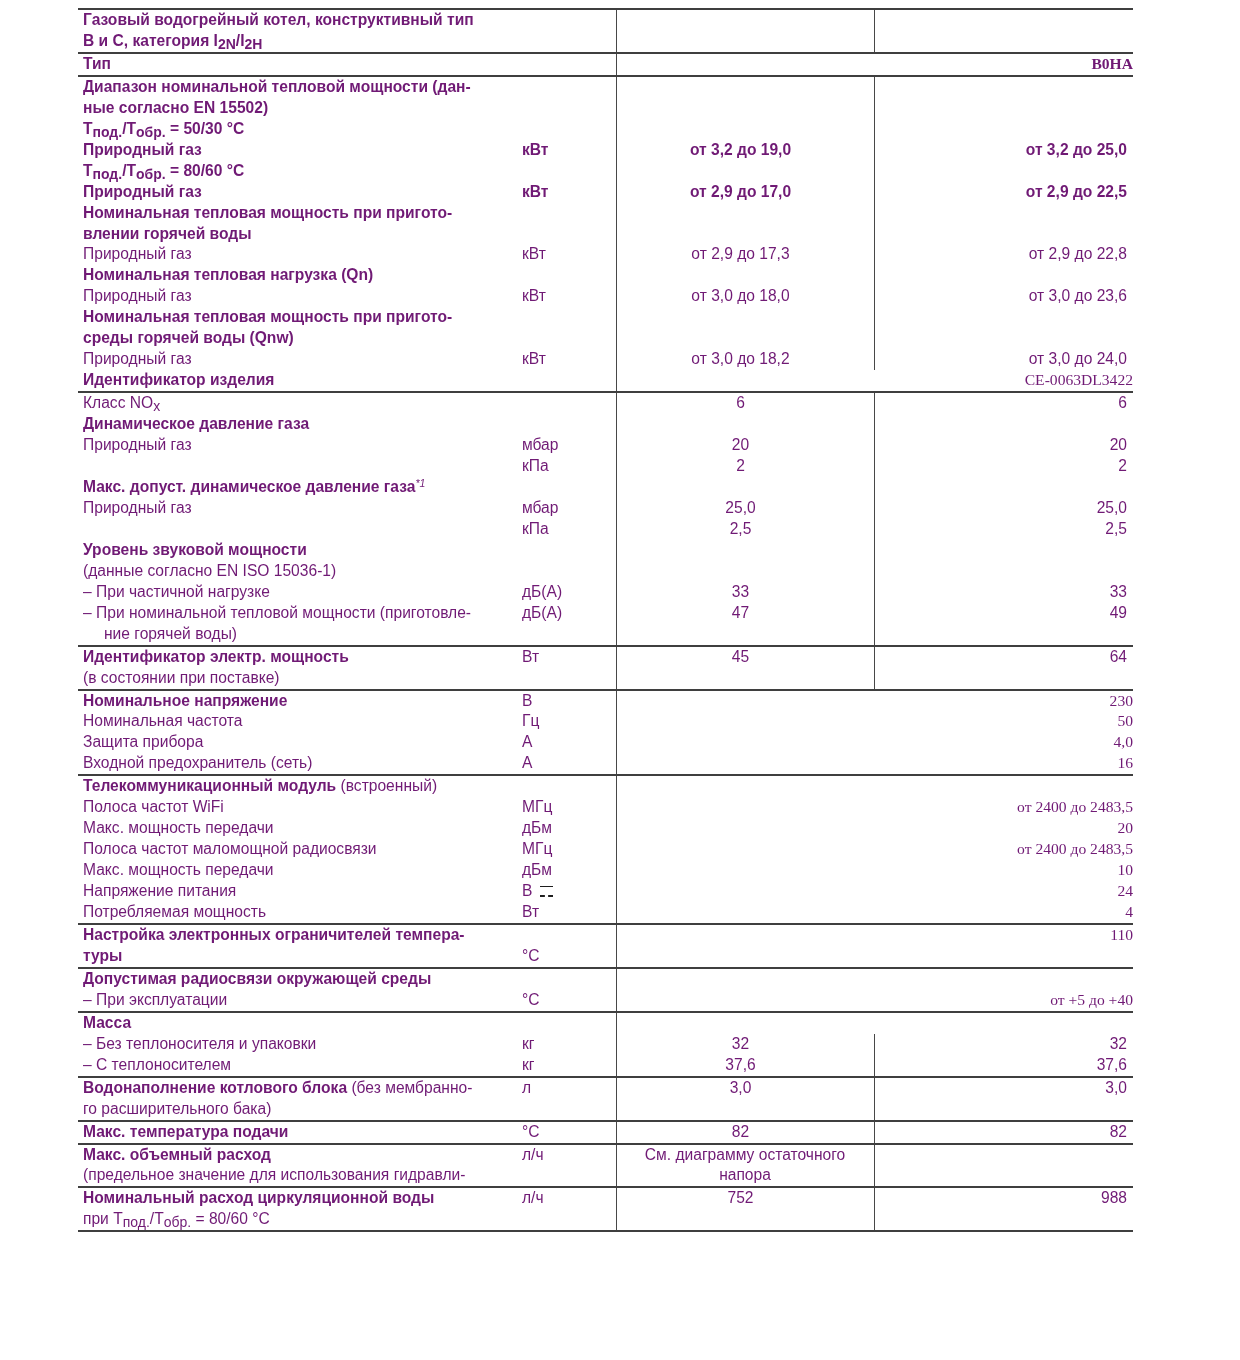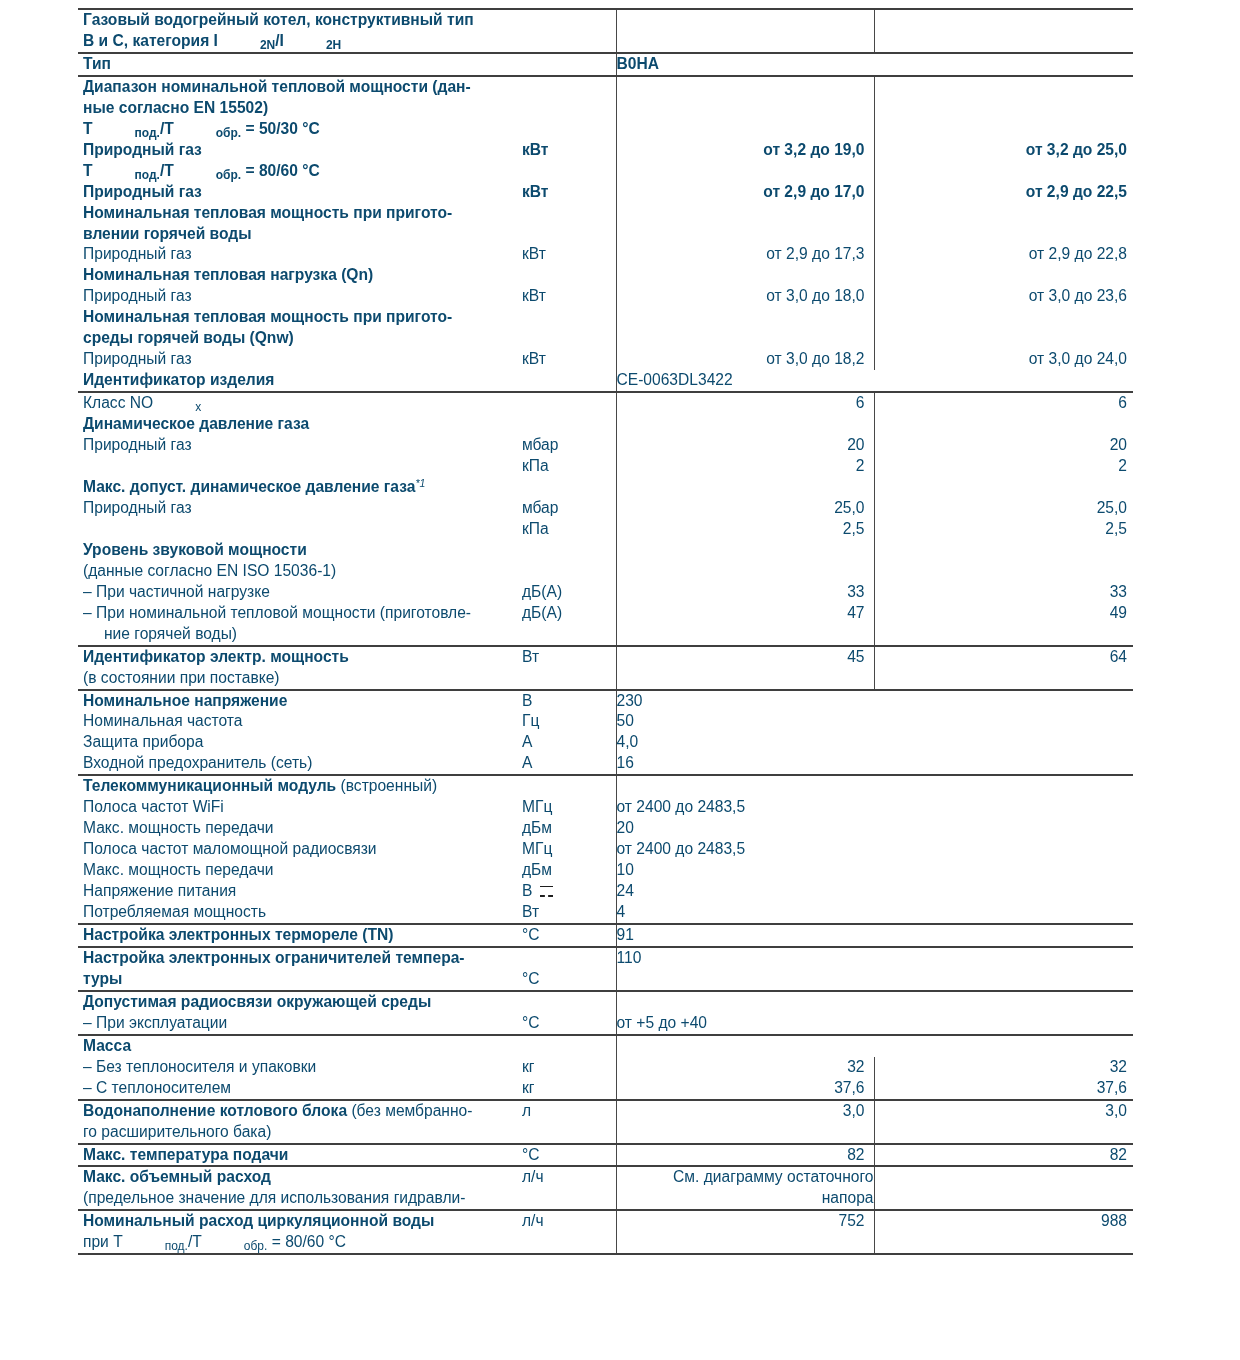--- a/index.html
+++ b/index.html
@@ -1,33 +1,33 @@
 <!DOCTYPE html>
 <html><head>
 <meta charset="utf-8">
 <style>
   html,body{margin:0;padding:0;background:#ffffff;}
   .page{position:relative;width:1240px;height:1360px;background:#ffffff;overflow:hidden;
-        font-family:"Liberation Sans","DejaVu Sans",sans-serif;color:#0c4a6e;}
+        font-family:"Liberation Sans","DejaVu Sans",sans-serif;color:#701a75;}
   table.spec{position:absolute;left:78px;top:8px;width:1055px;border-collapse:collapse;
              table-layout:fixed;border-bottom:2px solid #3f3f3f;}
   td{height:20.95px;padding:0;font-size:15.6px;line-height:20.95px;white-space:nowrap;
      vertical-align:middle;overflow:visible;}
   tr.sec td{border-top:2px solid #3f3f3f;}
   td.c-label{padding-left:5px;}
   td.c-label.ind{padding-left:26px;}
   td.c-unit{padding-left:0;}
   td.c-v1,td.c-merged{border-left:1.4px solid #474747;}
-  td.c-v1{text-align:right;padding-right:9px;}
+  td.c-v1{text-align:center;padding-right:9px;}
   td.c-v1.ctr{padding-right:0;}
   td.c-v2{text-align:right;padding-right:6px;}
   td.c-v2.dv{border-left:1.4px solid #474747;}
-  td.c-merged{text-align:left;}
+  td.c-merged{text-align:right;font-family:Liberation Serif, serif;}
   b{font-weight:700;}
-  sub{font-size:12px;vertical-align:baseline;position:relative;top:3px;line-height:0;margin-left:42px;}
+  sub{font-size:14px;vertical-align:baseline;position:relative;top:3px;line-height:0;}
   sup{font-size:10.5px;vertical-align:baseline;position:relative;top:-5px;line-height:0;font-style:italic;}
   .dc{display:inline-block;width:13px;height:8px;border-top:1.8px solid #1e1e1e;
       border-bottom:2px dashed #1e1e1e;margin-left:3px;position:relative;top:0.5px;}
 </style>
 </head>
 <body>
 
 <div class="page">
   <table class="spec">
     <colgroup>
@@ -276,25 +276,20 @@
           <td class="c-label">Напряжение питания</td>
           <td class="c-unit">В <span class="dc"></span></td>
           <td class="c-merged" colspan="2">24</td>
         </tr>
         <tr>
           <td class="c-label">Потребляемая мощность</td>
           <td class="c-unit">Вт</td>
           <td class="c-merged" colspan="2">4</td>
         </tr>
         <tr class="sec">
-          <td class="c-label"><b>Настройка электронных термореле (TN)</b></td>
-          <td class="c-unit">°C</td>
-          <td class="c-merged" colspan="2">91</td>
-        </tr>
-        <tr class="sec">
           <td class="c-label"><b>Настройка электронных ограничителей темпера-</b></td>
           <td class="c-unit"></td>
           <td class="c-merged" colspan="2">110</td>
         </tr>
         <tr>
           <td class="c-label"><b>туры</b></td>
           <td class="c-unit">°C</td>
           <td class="c-merged" colspan="2"></td>
         </tr>
         <tr class="sec">

